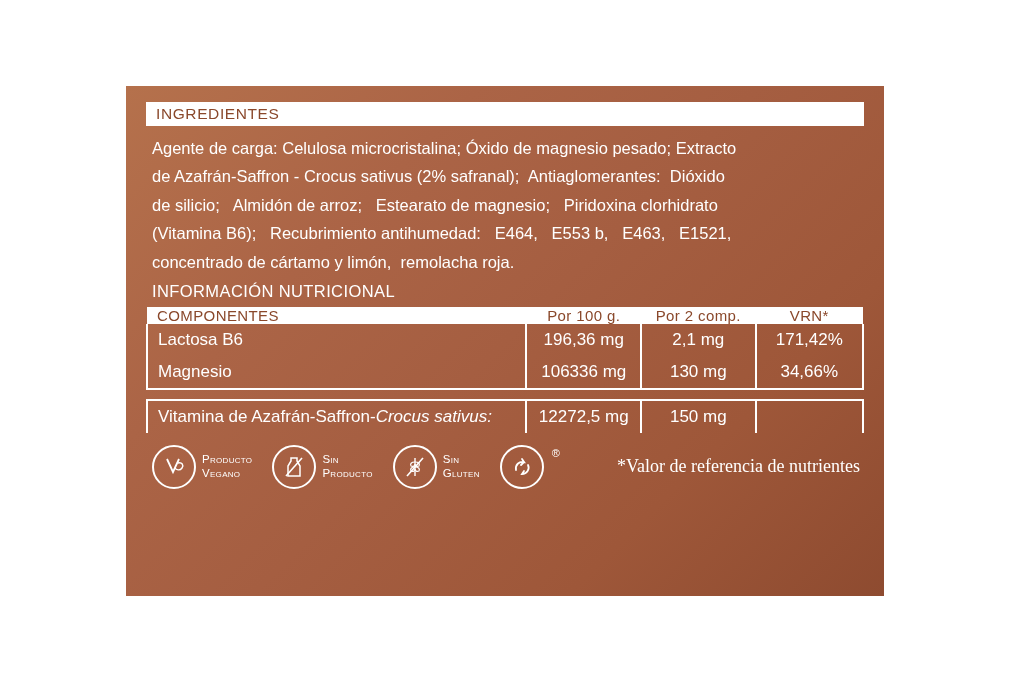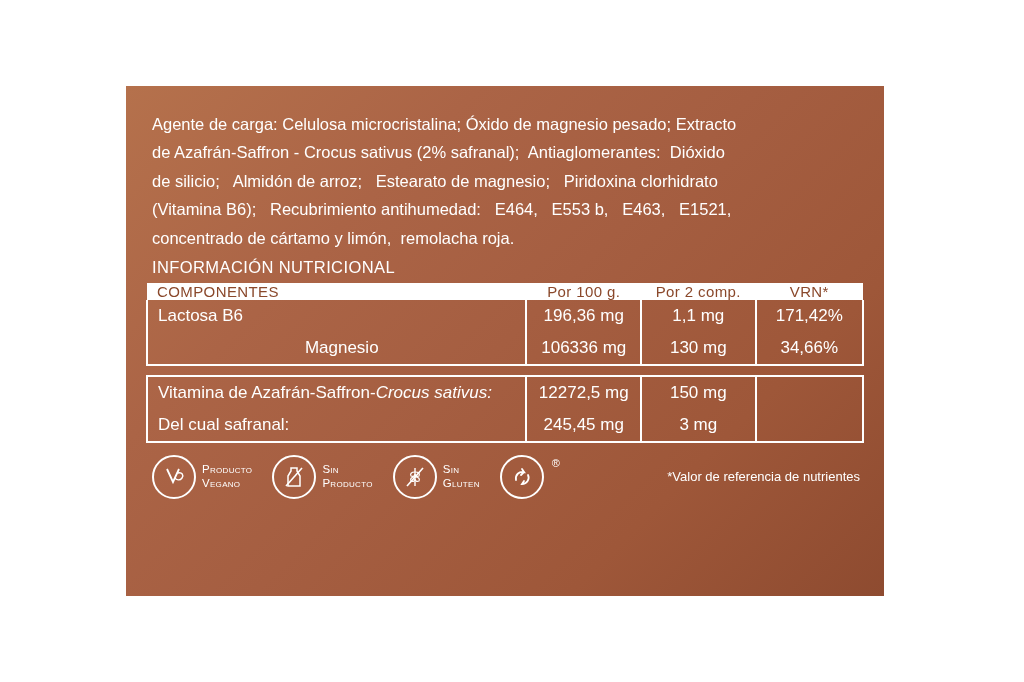--- a/index.html
+++ b/index.html
@@ -122,31 +122,35 @@
   }
   .recycle-wrap { position: relative; display: flex; align-items: flex-start; }
   .reg-mark {
     color: #ffffff;
     font-size: 11px;
     margin-left: 2px;
     margin-top: 2px;
   }
   .vrn-note {
     color: #ffffff;
-    font-size: 13px;
+    font-size: 18px;
     margin-left: auto;
     padding-right: 4px;
     align-self: center;
+    font-family: Liberation Serif, serif;
   }
 </style>
 </head>
 <body>
 
 <div id="label-panel">
 
+  <div class="section-bar">
+    <span class="section-bar-text">INGREDIENTES</span>
+  </div>
 
   <div class="ingredients-body">Agente de carga: Celulosa microcristalina; Óxido de magnesio pesado; Extracto
 de Azafrán-Saffron - Crocus sativus (2% safranal);  Antiaglomerantes:  Dióxido
 de silicio;   Almidón de arroz;   Estearato de magnesio;   Piridoxina clorhidrato
 (Vitamina B6);   Recubrimiento antihumedad:   E464,   E553 b,   E463,   E1521,
 concentrado de cártamo y limón,  remolacha roja.</div>
 
   <div class="nutri-title">INFORMACIÓN NUTRICIONAL</div>
 
   <table class="nutri">
@@ -160,48 +164,42 @@
       <tr class="hdr-row">
         <td class="c-name">COMPONENTES</td>
         <td class="c-num">Por 100 g.</td>
         <td class="c-num">Por 2 comp.</td>
         <td class="c-num">VRN*</td>
       </tr>
 
       <tr class="body-row">
         <td class="c-name outer-lr">Lactosa B6</td>
         <td class="c-num vline">196,36 mg</td>
-        <td class="c-num vline">1,1 mg</td>
+        <td class="c-num vline">2,1 mg</td>
         <td class="c-num vline" style="border-right:2px solid #ffffff;">171,42%</td>
       </tr>
       <tr class="body-row">
-        <td class="c-name outer-lr" style="border-bottom:2px solid #ffffff;text-align:center;">Magnesio</td>
+        <td class="c-name outer-lr" style="border-bottom:2px solid #ffffff;">Magnesio</td>
         <td class="c-num vline" style="border-bottom:2px solid #ffffff;">106336 mg</td>
         <td class="c-num vline" style="border-bottom:2px solid #ffffff;">130 mg</td>
         <td class="c-num vline" style="border-right:2px solid #ffffff;border-bottom:2px solid #ffffff;">34,66%</td>
       </tr>
 
       <tr class="gap-row">
         <td colspan="4"></td>
       </tr>
 
       <tr class="body-row">
         <td class="c-name outer-lr" style="border-top:2px solid #ffffff;">
           <span>Vitamina de Azafrán-Saffron-</span><span class="italic">Crocus sativus:</span>
         </td>
         <td class="c-num vline" style="border-top:2px solid #ffffff;">12272,5 mg</td>
         <td class="c-num vline" style="border-top:2px solid #ffffff;">150 mg</td>
         <td class="c-num vline" style="border-right:2px solid #ffffff;border-top:2px solid #ffffff;"></td>
       </tr>
-      <tr class="body-row">
-        <td class="c-name outer-lr" style="border-bottom:2px solid #ffffff;">Del cual safranal:</td>
-        <td class="c-num vline" style="border-bottom:2px solid #ffffff;">245,45 mg</td>
-        <td class="c-num vline" style="border-bottom:2px solid #ffffff;">3 mg</td>
-        <td class="c-num vline" style="border-right:2px solid #ffffff;border-bottom:2px solid #ffffff;"></td>
-      </tr>
     </tbody>
   </table>
 
   <div class="icon-strip">
 
     <div class="icon-item">
       <div class="icon-circle">
         <svg width="26" height="26" viewBox="0 0 26 26" aria-hidden="true">
           <path d="M6 5 L12 18 L18 5" fill="none" stroke="#ffffff" stroke-width="1.8"></path>
           <path d="M17 9 C21 8, 23 11, 21 14 C19 17, 15 16, 14 14" fill="none" stroke="#ffffff" stroke-width="1.4"></path>

